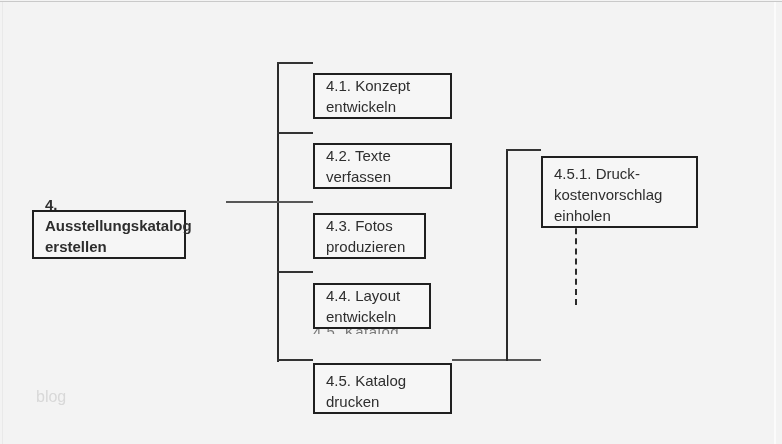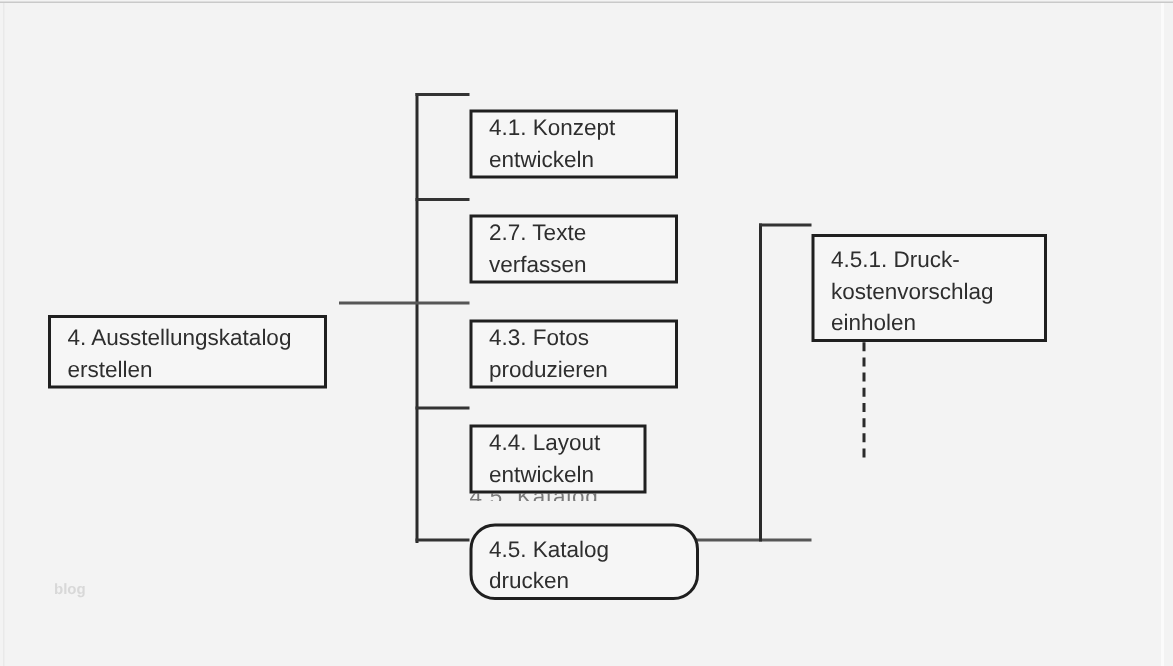--- a/index.html
+++ b/index.html
@@ -56,32 +56,32 @@
     line-height: 18px;
     color: #3a3a3a;
     opacity: 0.65;
     letter-spacing: 0.5px;
   }
 
   .watermark {
     position: absolute;
     left: 36px;
     top: 388px;
-    font-size: 10px;
+    font-size: 16px;
     color: #d8d8d8;
-    font-weight: bold;
+    font-weight: normal;
   }
 
   
-  .n-root  { left: 32px;  top: 184px; width: 186px; height: 49px; }
+  .n-root  { left: 32px;  top: 184px; width: 154px; height: 49px; font-weight: bold; }
   .n-41    { left: 313px; top: 47px;  width: 139px; height: 46px; }
   .n-42    { left: 313px; top: 117px; width: 139px; height: 46px; }
-  .n-43    { left: 313px; top: 187px; width: 139px; height: 46px; }
+  .n-43    { left: 313px; top: 187px; width: 113px; height: 46px; }
   .n-44    { left: 313px; top: 257px; width: 118px; height: 46px; }
-  .n-45    { left: 313px; top: 323px; width: 153px; height: 51px; border-radius: 17px; }
+  .n-45    { left: 313px; top: 337px; width: 139px; height: 51px; }
   .n-451   { left: 541px; top: 130px; width: 157px; height: 72px; }
   .n-458   { left: 541px; top: 342px; width: 149px; height: 63px; }
 
   
   .l-trunk-left   { left: 277px; top: 62px;  height: 300px; }
   .l-branch-41    { left: 277px; top: 62px;  width: 36px; }
   .l-branch-42    { left: 277px; top: 132px; width: 36px; }
   .l-root-to-43   { left: 226px; top: 201px; width: 87px; }
   .l-branch-44    { left: 277px; top: 271px; width: 36px; }
   .l-branch-45    { left: 277px; top: 359px; width: 36px; }
@@ -114,21 +114,21 @@
 
   <div class="node n-root">
     <span>4. Ausstellungskatalog erstellen</span>
   </div>
 
   <div class="node n-41">
     <span>4.1. Konzept entwickeln</span>
   </div>
 
   <div class="node n-42">
-    <span>2.7. Texte verfassen</span>
+    <span>4.2. Texte verfassen</span>
   </div>
 
   <div class="node n-43">
     <span>4.3. Fotos produzieren</span>
   </div>
 
   <div class="node n-44">
     <span>4.4. Layout entwickeln</span>
   </div>
 

